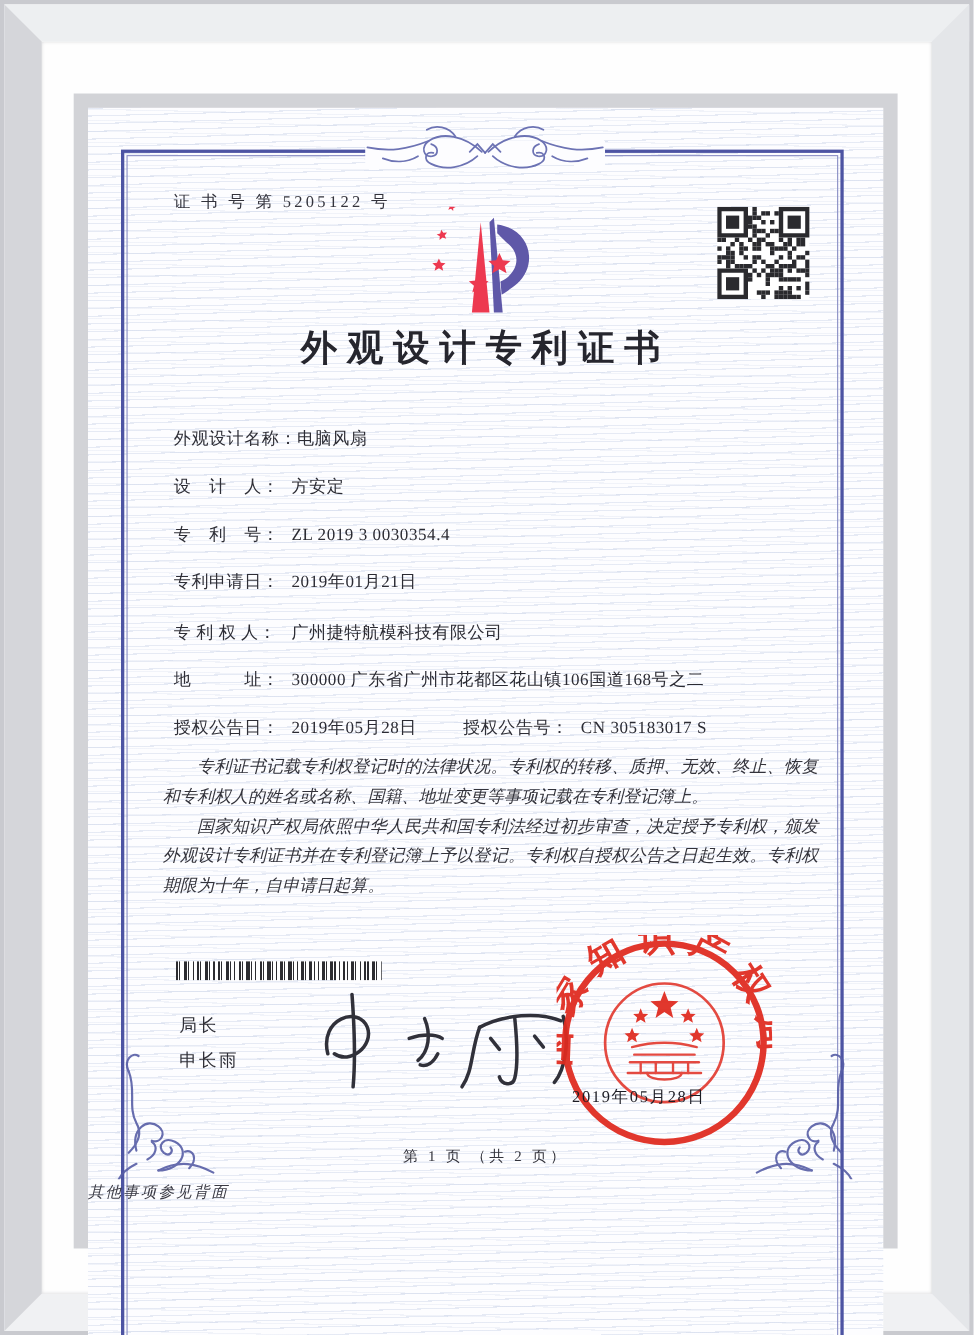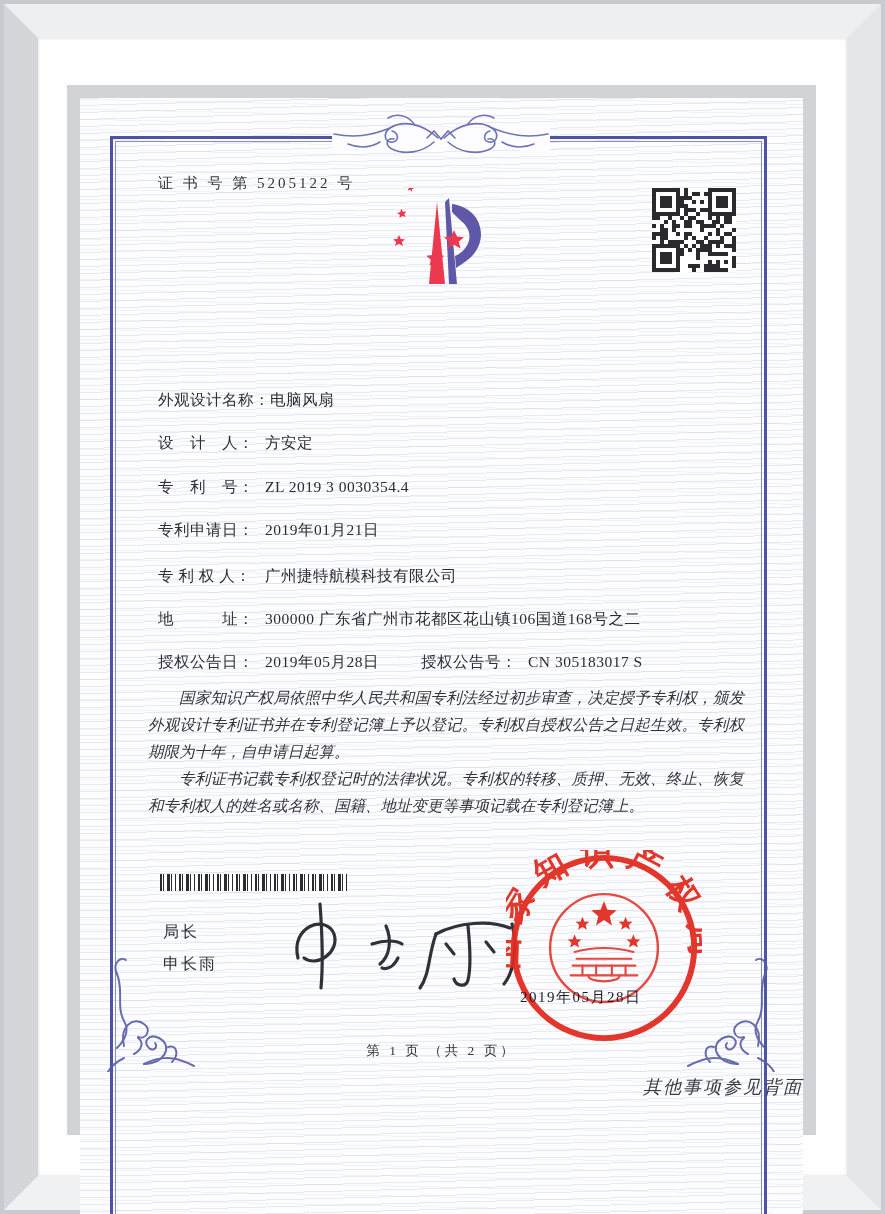--- a/index.html
+++ b/index.html
@@ -53,21 +53,21 @@
     background:repeating-linear-gradient(90deg,
       #2c2c30 0 2px,#fff 2px 3px,#2c2c30 3px 4px,#fff 4px 7px,
       #2c2c30 7px 10px,#fff 10px 11px,#2c2c30 11px 12px,#fff 12px 15px,
       #2c2c30 15px 16px,#fff 16px 19px);}
   .signer-title{left:83px;top:824px;font-size:16px;letter-spacing:2px;}
   .signer-name{left:83px;top:856px;font-size:16px;letter-spacing:2px;text-align:right;}
   .signature{left:188px;top:798px;}
   .seal{left:426px;top:752px;opacity:.94;}
   .seal-date{left:440px;top:890px;font-size:15px;letter-spacing:1.5px;color:#1c1c24;z-index:5;}
   .page-info{left:0;top:944px;width:100%;text-align:center;font-size:13.5px;letter-spacing:3px;color:#33333c;}
-  .footer-note{left:0;top:977px;width:100%;text-align:right;font-size:18px;font-style:italic;
+  .footer-note{left:0;top:977px;width:100%;text-align:left;font-size:14px;font-style:italic;
     letter-spacing:2px;color:#3a3a44;}
   .logo{left:310px;top:90px;}
   .qr{left:572px;top:90px;}
   .ornament-top{left:246px;top:10px;z-index:3;}
   .ornament-bl{left:12px;top:848px;z-index:3;transform:scaleX(-1);}
   .ornament-br{left:598px;top:848px;z-index:3;}
 </style>
 </head>
 <body>
 
@@ -272,20 +272,21 @@
           <rect x="52" y="80" width="4" height="4"></rect>
           <rect x="56" y="80" width="4" height="4"></rect>
           <rect x="60" y="80" width="4" height="4"></rect>
           <rect x="64" y="80" width="4" height="4"></rect>
           <rect x="68" y="80" width="4" height="4"></rect>
           <rect x="72" y="80" width="4" height="4"></rect>
         </g>
     </g>
   </svg>
 
+  <div class="abs cert-title">外观设计专利证书</div>
 
   <div class="abs fields">
     <div class="field-row" style="top:6px">
       <span class="field-label">外观设计名称：</span><span class="field-value">电脑风扇</span>
     </div>
     <div class="field-row" style="top:49px">
       <span class="field-label">设　计　人：</span><span class="field-value">方安定</span>
     </div>
     <div class="field-row" style="top:93px">
       <span class="field-label">专　利　号：</span><span class="field-value">ZL 2019 3 0030354.4</span>
@@ -298,22 +299,22 @@
     </div>
     <div class="field-row" style="top:225px">
       <span class="field-label">地　　　址：</span><span class="field-value">300000 广东省广州市花都区花山镇106国道168号之二</span>
     </div>
     <div class="field-row" style="top:268px">
       <span class="field-label">授权公告日：</span><span class="field-value">2019年05月28日</span><span class="field-label grant2">授权公告号：</span><span class="field-value">CN 305183017 S</span>
     </div>
   </div>
 
   <div class="abs paras">
+    <p>专利证书记载专利权登记时的法律状况。专利权的转移、质押、无效、终止、恢复和专利权人的姓名或名称、国籍、地址变更等事项记载在专利登记簿上。</p>
     <p>国家知识产权局依照中华人民共和国专利法经过初步审查，决定授予专利权，颁发外观设计专利证书并在专利登记簿上予以登记。专利权自授权公告之日起生效。专利权期限为十年，自申请日起算。</p>
-    <p>专利证书记载专利权登记时的法律状况。专利权的转移、质押、无效、终止、恢复和专利权人的姓名或名称、国籍、地址变更等事项记载在专利登记簿上。</p>
   </div>
 
   <div class="abs barcode"></div>
 
   <div class="abs signer-title">局长</div>
   <div class="abs signer-name">申长雨</div>
 
   <svg class="abs signature" width="270" height="100" viewBox="0 0 270 100">
     <g stroke="#20202a" stroke-width="3.2" fill="none" stroke-linecap="round" opacity=".92">
       <path d="M30,62 C22,30 58,18 66,38 C72,55 50,72 36,62"></path>

